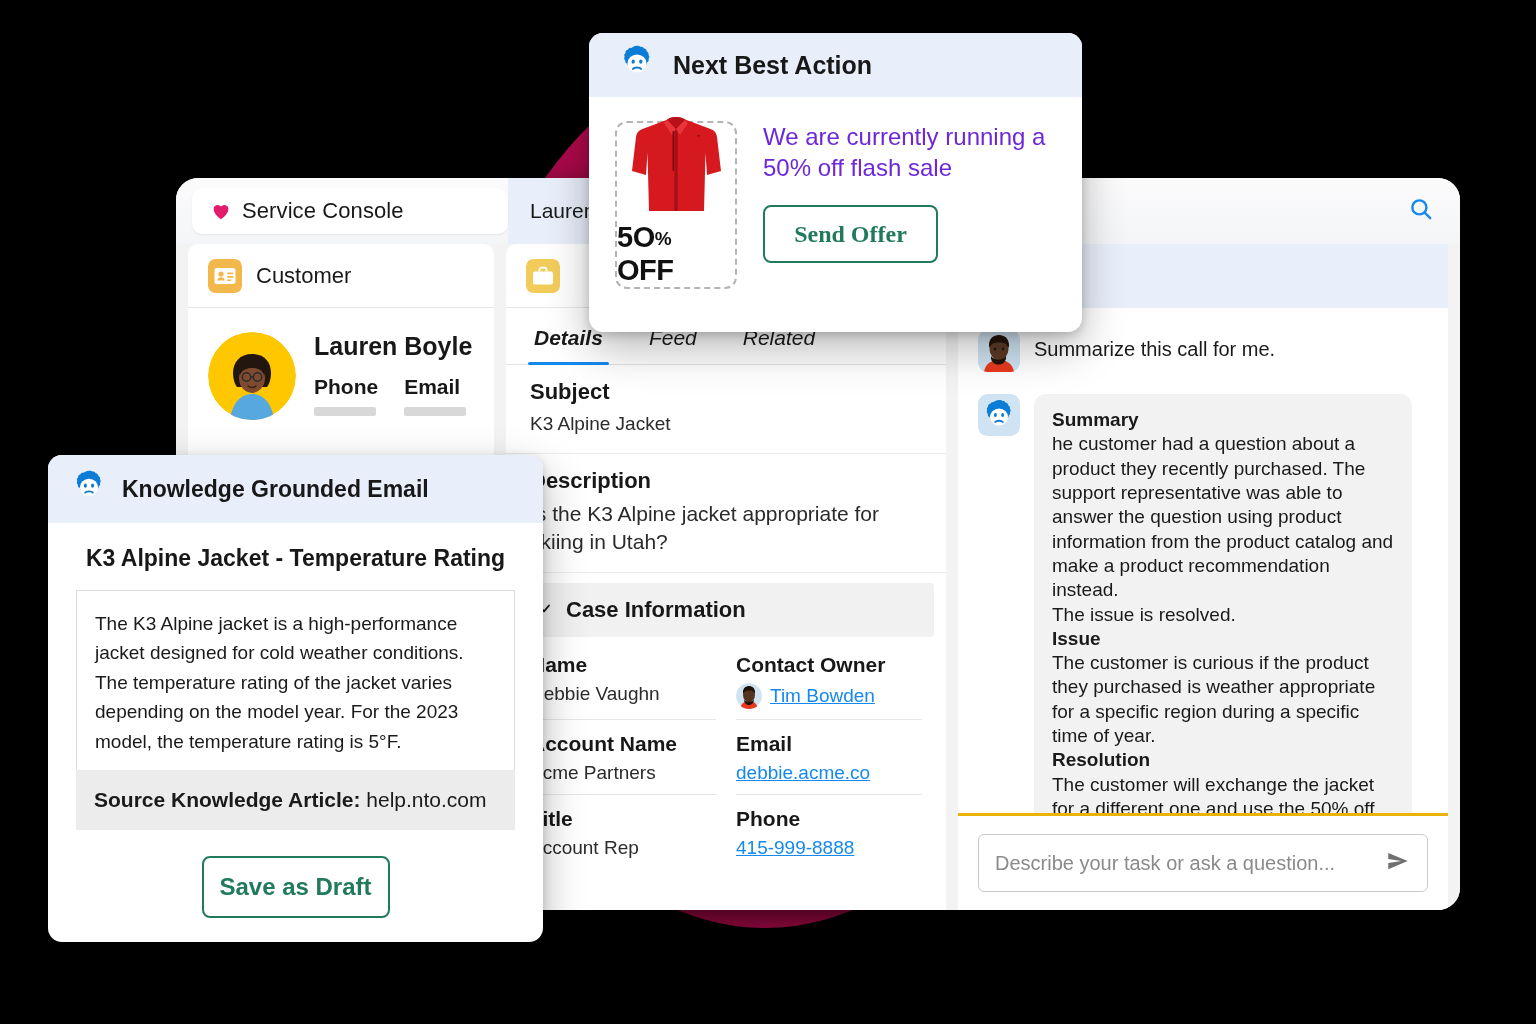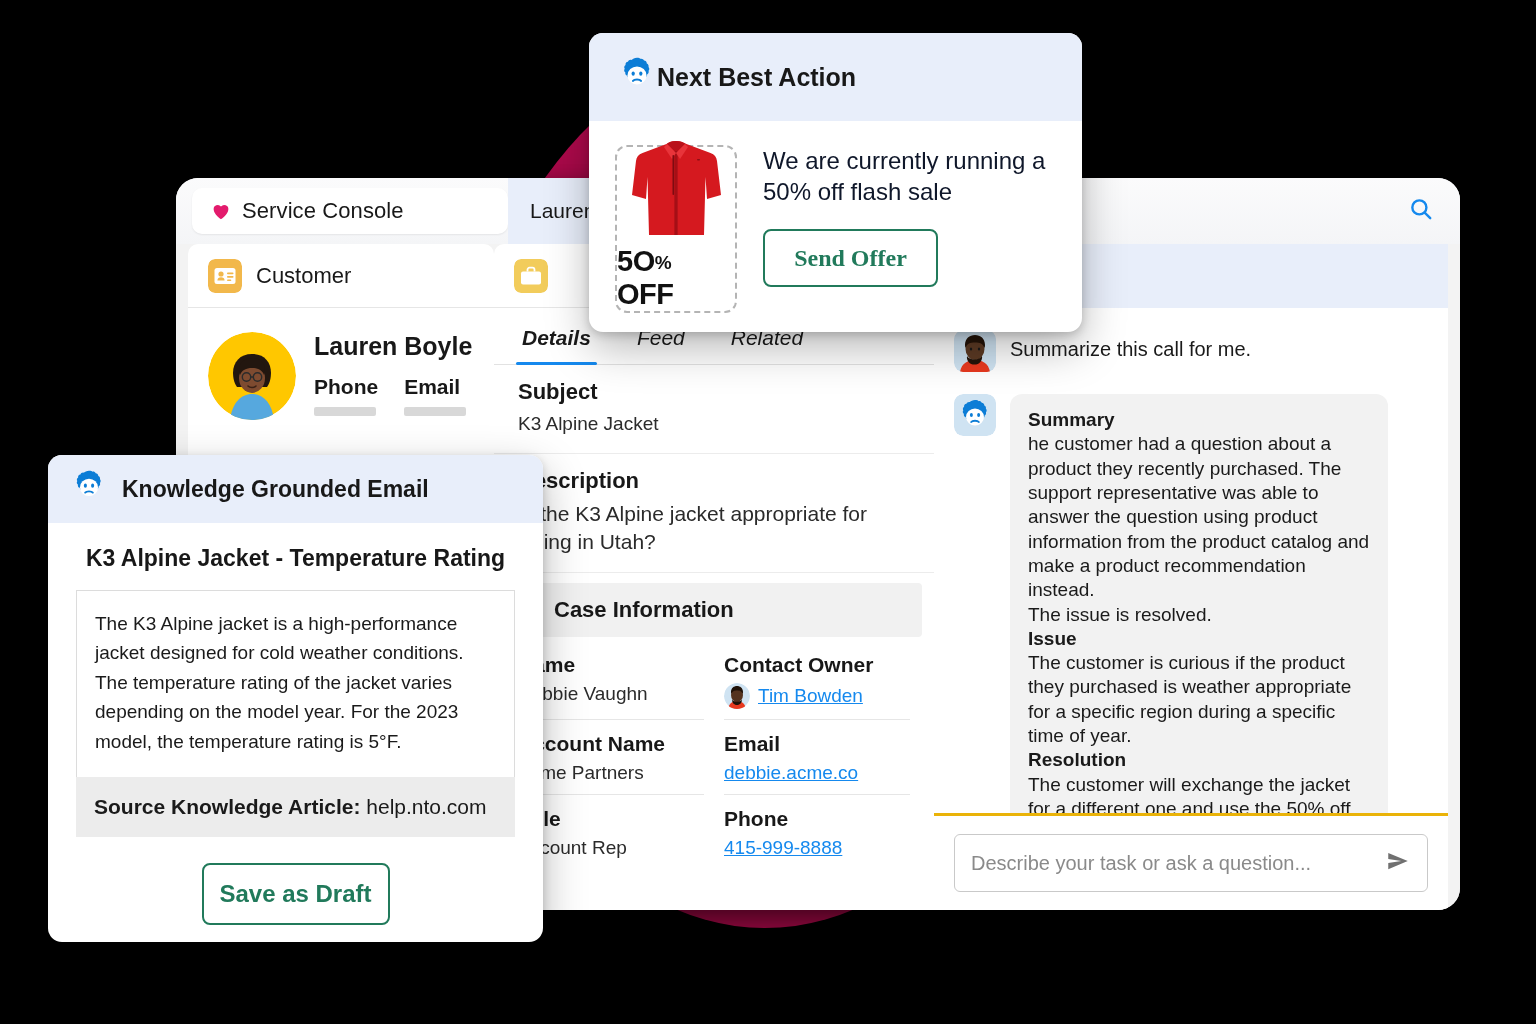--- a/index.html
+++ b/index.html
@@ -51,21 +51,21 @@
   .console-tab-secondary {
     height: 66px; padding: 0 22px;
     background: #E8EEFA;
     display: flex; align-items: center;
     font-size: 21px; color: #181818;
   }
   .topbar-spacer { flex: 1 1 auto; }
   .search-icon-wrap { padding-right: 26px; display:flex; align-items:center; }
 
   
-  .console-body { display: flex; height: 666px; background: #f3f3f3; padding: 0 12px 0 12px; }
+  .console-body { display: flex; height: 666px; background: #f3f3f3; gap: 12px; padding: 0 12px 0 12px; }
   .col { background: #fff; border-radius: 10px 10px 0 0; }
   .col-customer { width: 306px; }
   .col-case { width: 440px; }
   .col-einstein { flex: 1 1 auto; }
 
   .card-head {
     height: 64px; display: flex; align-items: center; gap: 14px;
     padding: 0 20px; border-bottom: 1px solid #e6e6e6;
   }
   .card-head.blue { background: #E8EEFA; border-bottom: none; }
@@ -128,33 +128,33 @@
 
   
   .nba-card {
     position: absolute; left: 589px; top: 33px;
     width: 493px; height: 299px;
     background: #fff; border-radius: 14px;
     box-shadow: 0 16px 44px rgba(0,0,0,.28), 0 3px 10px rgba(0,0,0,.18);
     overflow: hidden;
   }
   .float-head {
-    height: 88px; background: #E8EEFA;
-    display: flex; align-items: center; padding: 16px 28px;
+    height: 64px; background: #E8EEFA;
+    display: flex; align-items: center; gap: 16px; padding: 16px 28px;
   }
   .float-head-title { font-size: 25px; font-weight: 700; color: #181818; }
   .nba-body { display: flex; gap: 26px; padding: 24px 26px 0 26px; }
   .coupon {
     width: 160px; height: 168px; border: 2px dashed #b4b4b4; border-radius: 12px;
     display: flex; flex-direction: column; align-items: center; justify-content: flex-end;
     padding-top: 10px;
   }
   .coupon-off { font-size: 29px; font-weight: 700; color: #111; letter-spacing: -.5px; }
   .coupon-off .pct { font-size: 19px; vertical-align: 2px; }
-  .nba-text { font-size: 24px; line-height: 1.3; color: #0f172a; }
+  .nba-text { font-size: 24px; line-height: 1.3; color: #6d28d9; }
   .btn-outline-green {
     display:inline-flex; align-items:center; justify-content:center;
     border: 2px solid #217A5B; color: #217A5B; border-radius: 8px;
     font-size: 24px; font-weight: 700; background: #fff;
   }
   .btn-send-offer { margin-top: 22px; width: 175px; height: 58px; font-family: Liberation Serif, serif; }
 
   
   .kge-card {
     position: absolute; left: 48px; top: 455px;
@@ -164,21 +164,21 @@
     overflow: hidden;
   }
   .kge-head { height: 68px; gap: 14px; padding: 7px 22px; }
   .kge-head .float-head-title { font-size: 23px; }
   .kge-title {
     text-align: center; font-size: 23px; font-weight: 700;
     color: #181818; padding: 22px 12px 18px 12px;
   }
   .kge-article {
     margin: 0 28px; border: 1px solid #dcdcdc; border-bottom: none;
-    padding: 18px 18px 21px 18px; font-size: 19px; line-height: 1.55; color: #1a1a1a;
+    padding: 18px 18px 14px 18px; font-size: 19px; line-height: 1.55; color: #1a1a1a;
   }
   .kge-source {
     margin: 0 28px; background: #ececec; padding: 18px;
     font-size: 21px; color: #1a1a1a;
   }
   .kge-source b { font-weight: 700; }
   .kge-actions { display: flex; gap: 24px; justify-content: center; padding-top: 26px; }
   .btn-draft { width: 188px; height: 62px; }
   .btn-send { width: 134px; height: 62px; }
 </style>

